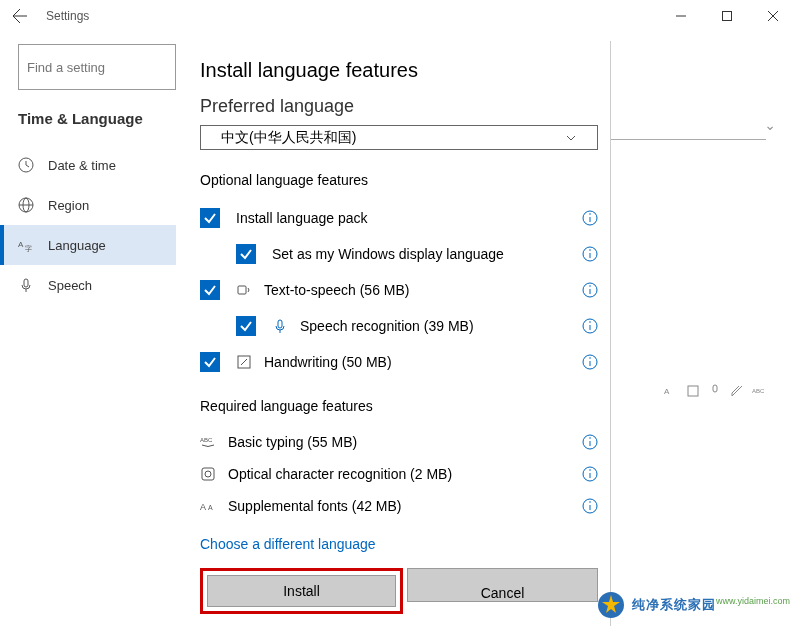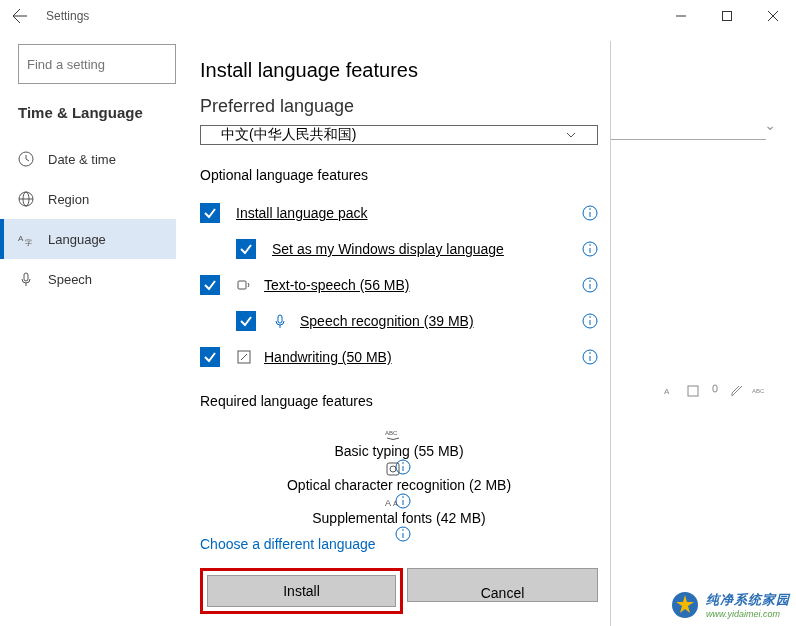--- a/index.html
+++ b/index.html
@@ -8,58 +8,58 @@
     .titlebar { height: 32px; display: flex; align-items: center; justify-content: space-between; padding-left: 8px; }
     .titlebar-left { display: flex; align-items: center; gap: 14px; }
     .back-btn { width: 24px; height: 24px; display: flex; align-items: center; justify-content: center; color: #333; }
     .titlebar-title { font-size: 12px; color: #555; }
     .win-controls { display: flex; }
     .win-btn { width: 46px; height: 32px; display: flex; align-items: center; justify-content: center; color: #333; }
     
     .main-layout { display: flex; height: calc(100% - 32px); }
     .sidebar { width: 176px; padding: 12px 0 0 0; }
     .home-row { display: flex; align-items: center; gap: 12px; padding: 8px 18px; font-size: 14px; color: #333; margin-bottom: 12px; }
-    .search-box { margin: 0 18px 20px 18px; border: 1px solid #999; height: 40px; display: flex; align-items: center; padding: 4px 8px; width: calc(100% - 18px); }
+    .search-box { margin: 0 18px 20px 18px; border: 1px solid #999; height: 46px; display: flex; align-items: center; padding: 4px 8px; width: calc(100% - 18px); }
     .search-box input { border: none; outline: none; font-size: 13px; flex: 1; background: transparent; }
     .section-header { padding: 0 18px; font-size: 15px; font-weight: 600; color: #333; margin-bottom: 18px; }
     .nav-item { display: flex; align-items: center; gap: 14px; padding: 12px 18px; font-size: 13px; color: #333; position: relative; }
     .nav-item.active { background: #dce7f5; }
     .nav-item.active::before { content: ''; position: absolute; left: 0; top: 0; bottom: 0; width: 4px; background: #0067c0; }
     .nav-icon { width: 16px; height: 16px; color: #555; flex-shrink: 0; }
     
     .content { flex: 1; padding: 20px 30px; color: #333; font-size: 14px; }
     .bg-text { color: #444; }
     
     .modal { position: absolute; left: 176px; top: 0; bottom: 0; width: 435px; background: #fff; border-right: 1px solid #ccc; padding: 18px 12px 12px 24px; display: flex; flex-direction: column; overflow-y: auto; margin-top: 41px; }
     .modal-title { font-size: 20px; font-weight: 400; margin-bottom: 14px; }
     .modal-label { font-size: 18px; color: #333; margin-bottom: 8px; }
     .dropdown { border: 1px solid #666; height: 34px; display: flex; align-items: center; justify-content: space-between; padding: 0 20px; font-size: 14px; margin-bottom: 22px; width: 100%; }
     .section-label { font-size: 14px; margin-bottom: 12px; }
     
     .feature-row { display: flex; align-items: center; padding: 6px 0; min-height: 36px; }
     .feature-row.indent { padding-left: 36px; }
     .checkbox { width: 20px; height: 20px; border: 2px solid #0067c0; background: #0067c0; display: flex; align-items: center; justify-content: center; margin-right: 16px; flex-shrink: 0; }
     .feature-icon { width: 16px; height: 16px; margin-right: 12px; color: #555; flex-shrink: 0; }
-    .feature-label { font-size: 14px; flex: 1; text-decoration: underline; }
+    .feature-label { font-size: 14px; flex: 1; }
     .info-icon { width: 16px; height: 16px; color: #0067c0; flex-shrink: 0; margin-left: 8px; }
     
-    .req-row { display: flex; align-items: center; padding: 6px 0; min-height: 32px; flex-direction: column; }
+    .req-row { display: flex; align-items: center; padding: 6px 0; min-height: 32px; }
     .req-icon { width: 16px; height: 16px; margin-right: 12px; color: #555; flex-shrink: 0; }
     .req-label { font-size: 14px; flex: 1; }
     
     .link { color: #0067c0; font-size: 14px; margin: 14px 0 16px 0; display: block; }
     
     .btn-row { display: flex; gap: 4px; }
     .btn { flex: 1; height: 34px; border: 1px solid #999; background: #ccc; font-size: 14px; display: flex; align-items: flex-end; justify-content: center; }
     .btn.primary-wrap { border: 3px solid #cd0000; padding: 4px; background: transparent; height: auto; }
     .btn.primary-wrap .inner { background: #ccc; border: 1px solid #999; height: 32px; width: 100%; display: flex; align-items: center; justify-content: center; }
     
     .watermark { position: absolute; right: 6px; bottom: 6px; display: flex; align-items: center; gap: 6px; }
     .wm-logo { width: 30px; height: 30px; }
-    .wm-text { display: flex; flex-direction: column; font-style: italic; }
+    .wm-text { display: flex; flex-direction: row; }
     .wm-cn { font-size: 13px; font-weight: 700; color: #2a6fb5; letter-spacing: 1px; }
     .wm-en { font-size: 9px; color: #5aa04a; }
     
     .bg-icons { position: absolute; right: 30px; top: 384px; display: flex; gap: 8px; }
     .bg-icons span { width: 14px; height: 14px; color: #888; }
   </style>
 </head>
 <body>
 
 <div class="titlebar">

